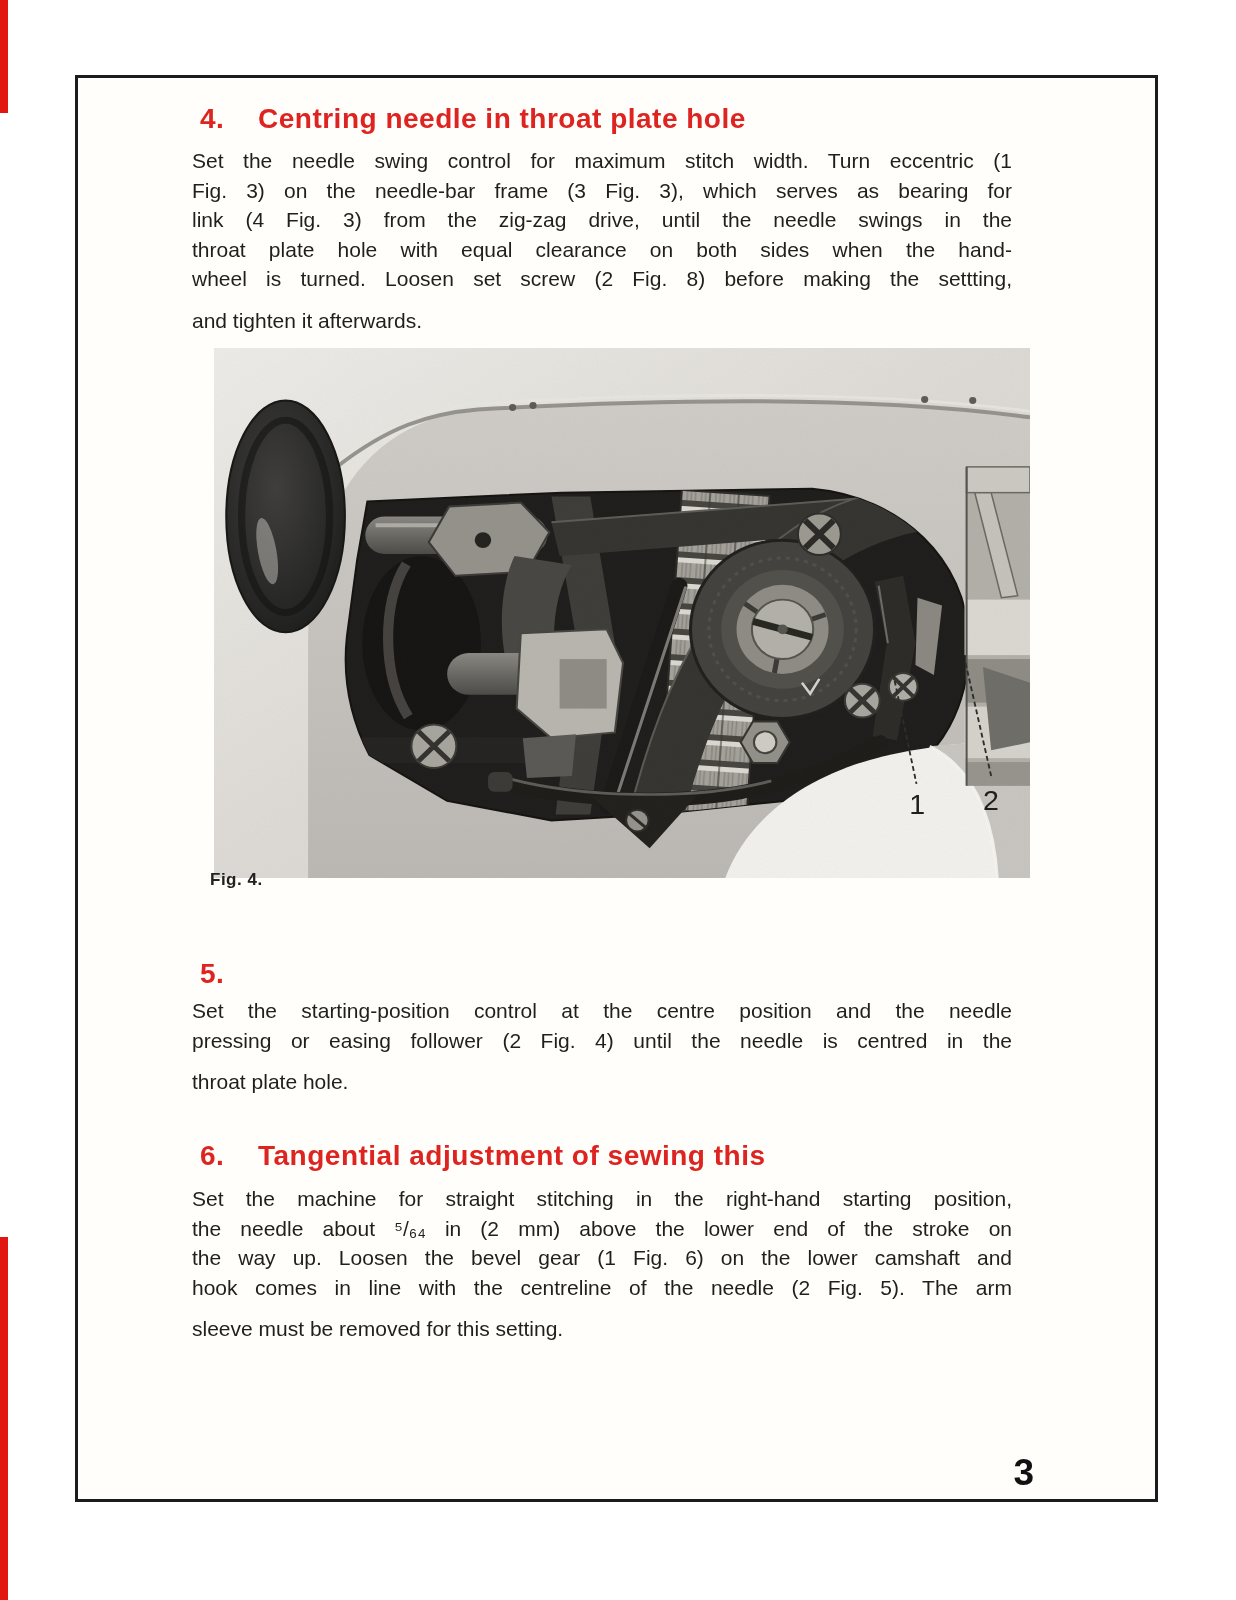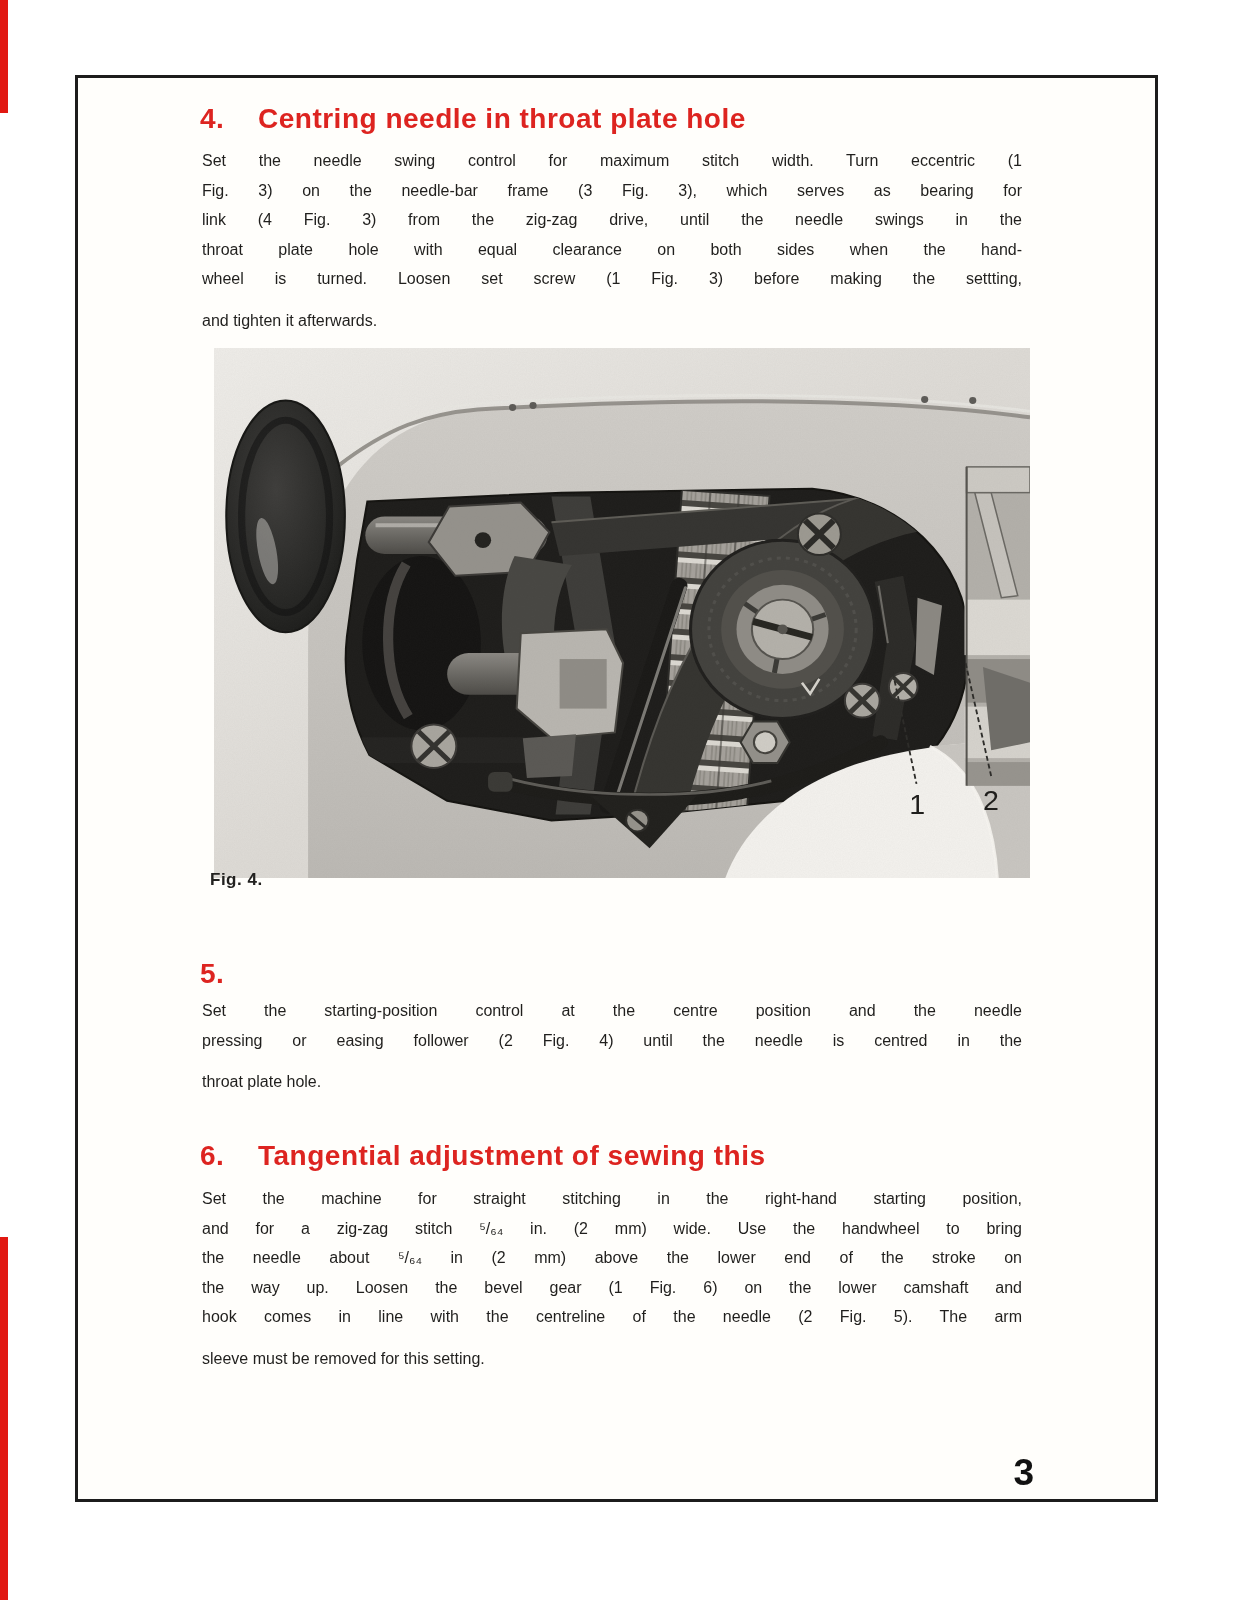--- a/index.html
+++ b/index.html
@@ -25,21 +25,21 @@
   .hblock{position:absolute;left:122px;width:820px;height:40px;}
   .hblock .num{
     position:absolute;left:0;top:0;font-weight:bold;font-size:28px;
     color:var(--heading-red);letter-spacing:.5px;
   }
   .hblock .ttl{
     position:absolute;left:58px;top:0;font-weight:bold;font-size:28px;
     color:var(--heading-red);letter-spacing:.5px;white-space:nowrap;text-align:right;
   }
   .para{
-    position:absolute;left:124px;width:820px;font-size:16px;line-height:29.5px;
+    position:absolute;left:114px;width:820px;font-size:21px;line-height:29.5px;
     color:var(--body-text);
   }
   .jline{text-align:justify;text-align-last:justify;height:29.5px;overflow:hidden;}
   .jline.jlast{text-align-last:left;margin-top:12px;}
   .figphoto{position:absolute;left:136px;top:270px;width:816px;height:530px;}
   .figcaption{
     position:absolute;left:132px;top:792px;font-size:17px;font-weight:bold;
     color:#22211f;letter-spacing:.5px;
   }
   .pagenum{
@@ -57,21 +57,21 @@
 
     <div class="hblock" style="top:25px">
       <span class="num">4.</span>
       <span class="ttl">Centring needle in throat plate hole</span>
     </div>
     <div class="para" style="top:68px">
         <div class="jline">Set the needle swing control for maximum stitch width. Turn eccentric (1</div>
         <div class="jline">Fig. 3) on the needle-bar frame (3 Fig. 3), which serves as bearing for</div>
         <div class="jline">link (4 Fig. 3) from the zig-zag drive, until the needle swings in the</div>
         <div class="jline">throat plate hole with equal clearance on both sides when the hand-</div>
-        <div class="jline">wheel is turned. Loosen set screw (1 Fig. 3) before making the settting,</div>
+        <div class="jline">wheel is turned. Loosen set screw (2 Fig. 8) before making the settting,</div>
         <div class="jline jlast">and tighten it afterwards.</div>
       </div>
 
     <svg class="figphoto" viewBox="0 0 798 535" preserveAspectRatio="none" xmlns="http://www.w3.org/2000/svg">
       <defs>
         <linearGradient id="wallGrad" x1="0" y1="0" x2="1" y2="1">
           <stop offset="0" stop-color="#efede9"></stop>
             <stop offset="0.5" stop-color="#dedbd6"></stop>
             <stop offset="1" stop-color="#d6d3ce"></stop>
         </linearGradient>
@@ -248,21 +248,20 @@
         <div class="jline">pressing or easing follower (2 Fig. 4) until the needle is centred in the</div>
         <div class="jline jlast">throat plate hole.</div>
       </div>
 
     <div class="hblock" style="top:1062px">
       <span class="num">6.</span>
       <span class="ttl">Tangential adjustment of sewing this</span>
     </div>
     <div class="para" style="top:1106px">
         <div class="jline">Set the machine for straight stitching in the right-hand starting position,</div>
-        <div class="jline">and for a zig-zag stitch ⁵/₆₄ in. (2 mm) wide. Use the handwheel to bring</div>
         <div class="jline">the needle about ⁵/₆₄ in (2 mm) above the lower end of the stroke on</div>
         <div class="jline">the way up. Loosen the bevel gear (1 Fig. 6) on the lower camshaft and</div>
         <div class="jline">hook comes in line with the centreline of the needle (2 Fig. 5). The arm</div>
         <div class="jline jlast">sleeve must be removed for this setting.</div>
       </div>
 
     <div class="pagenum">3</div>
   </div>
 </div>
 

